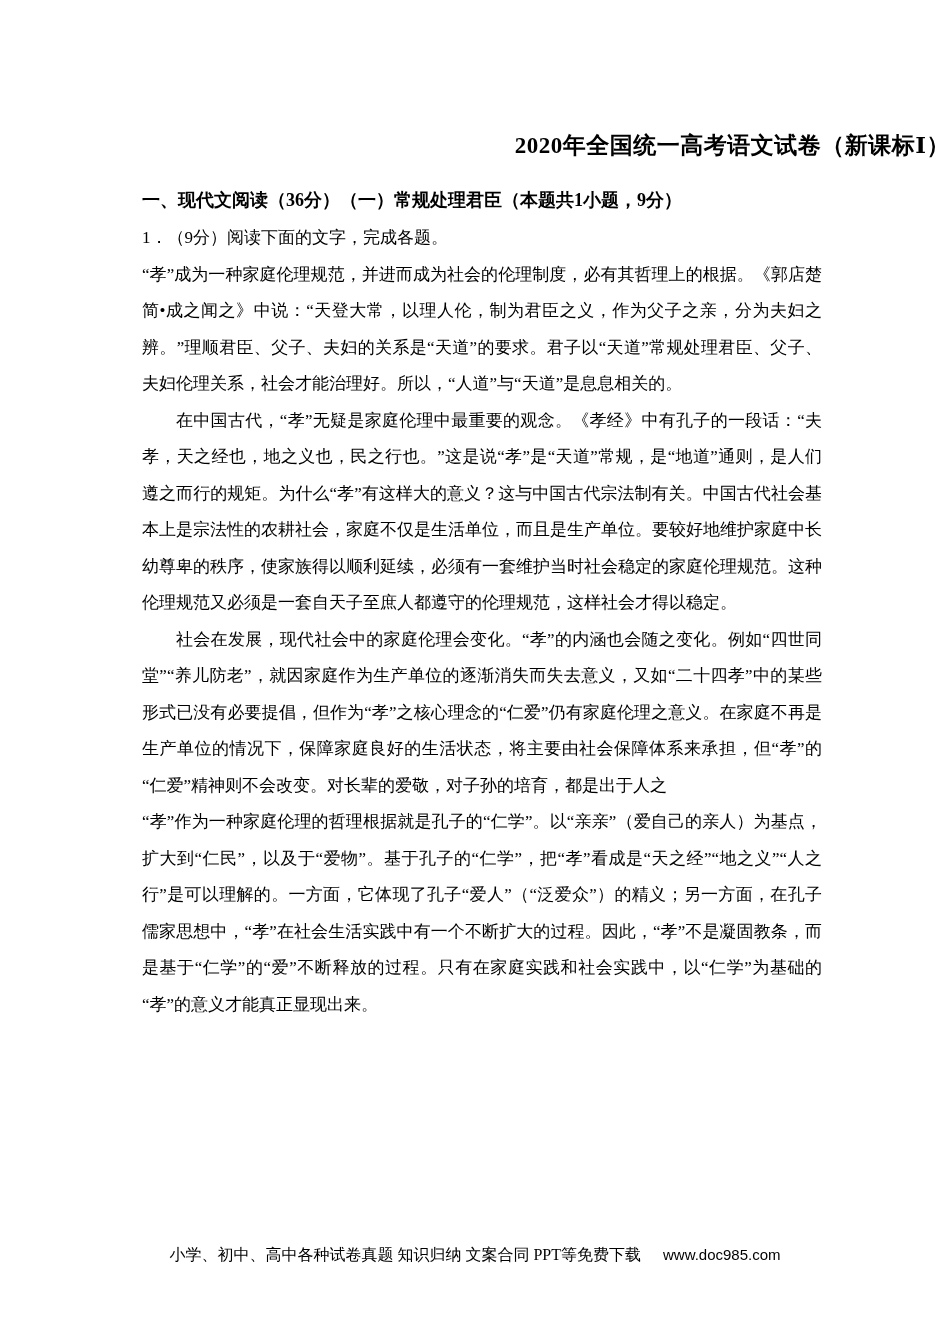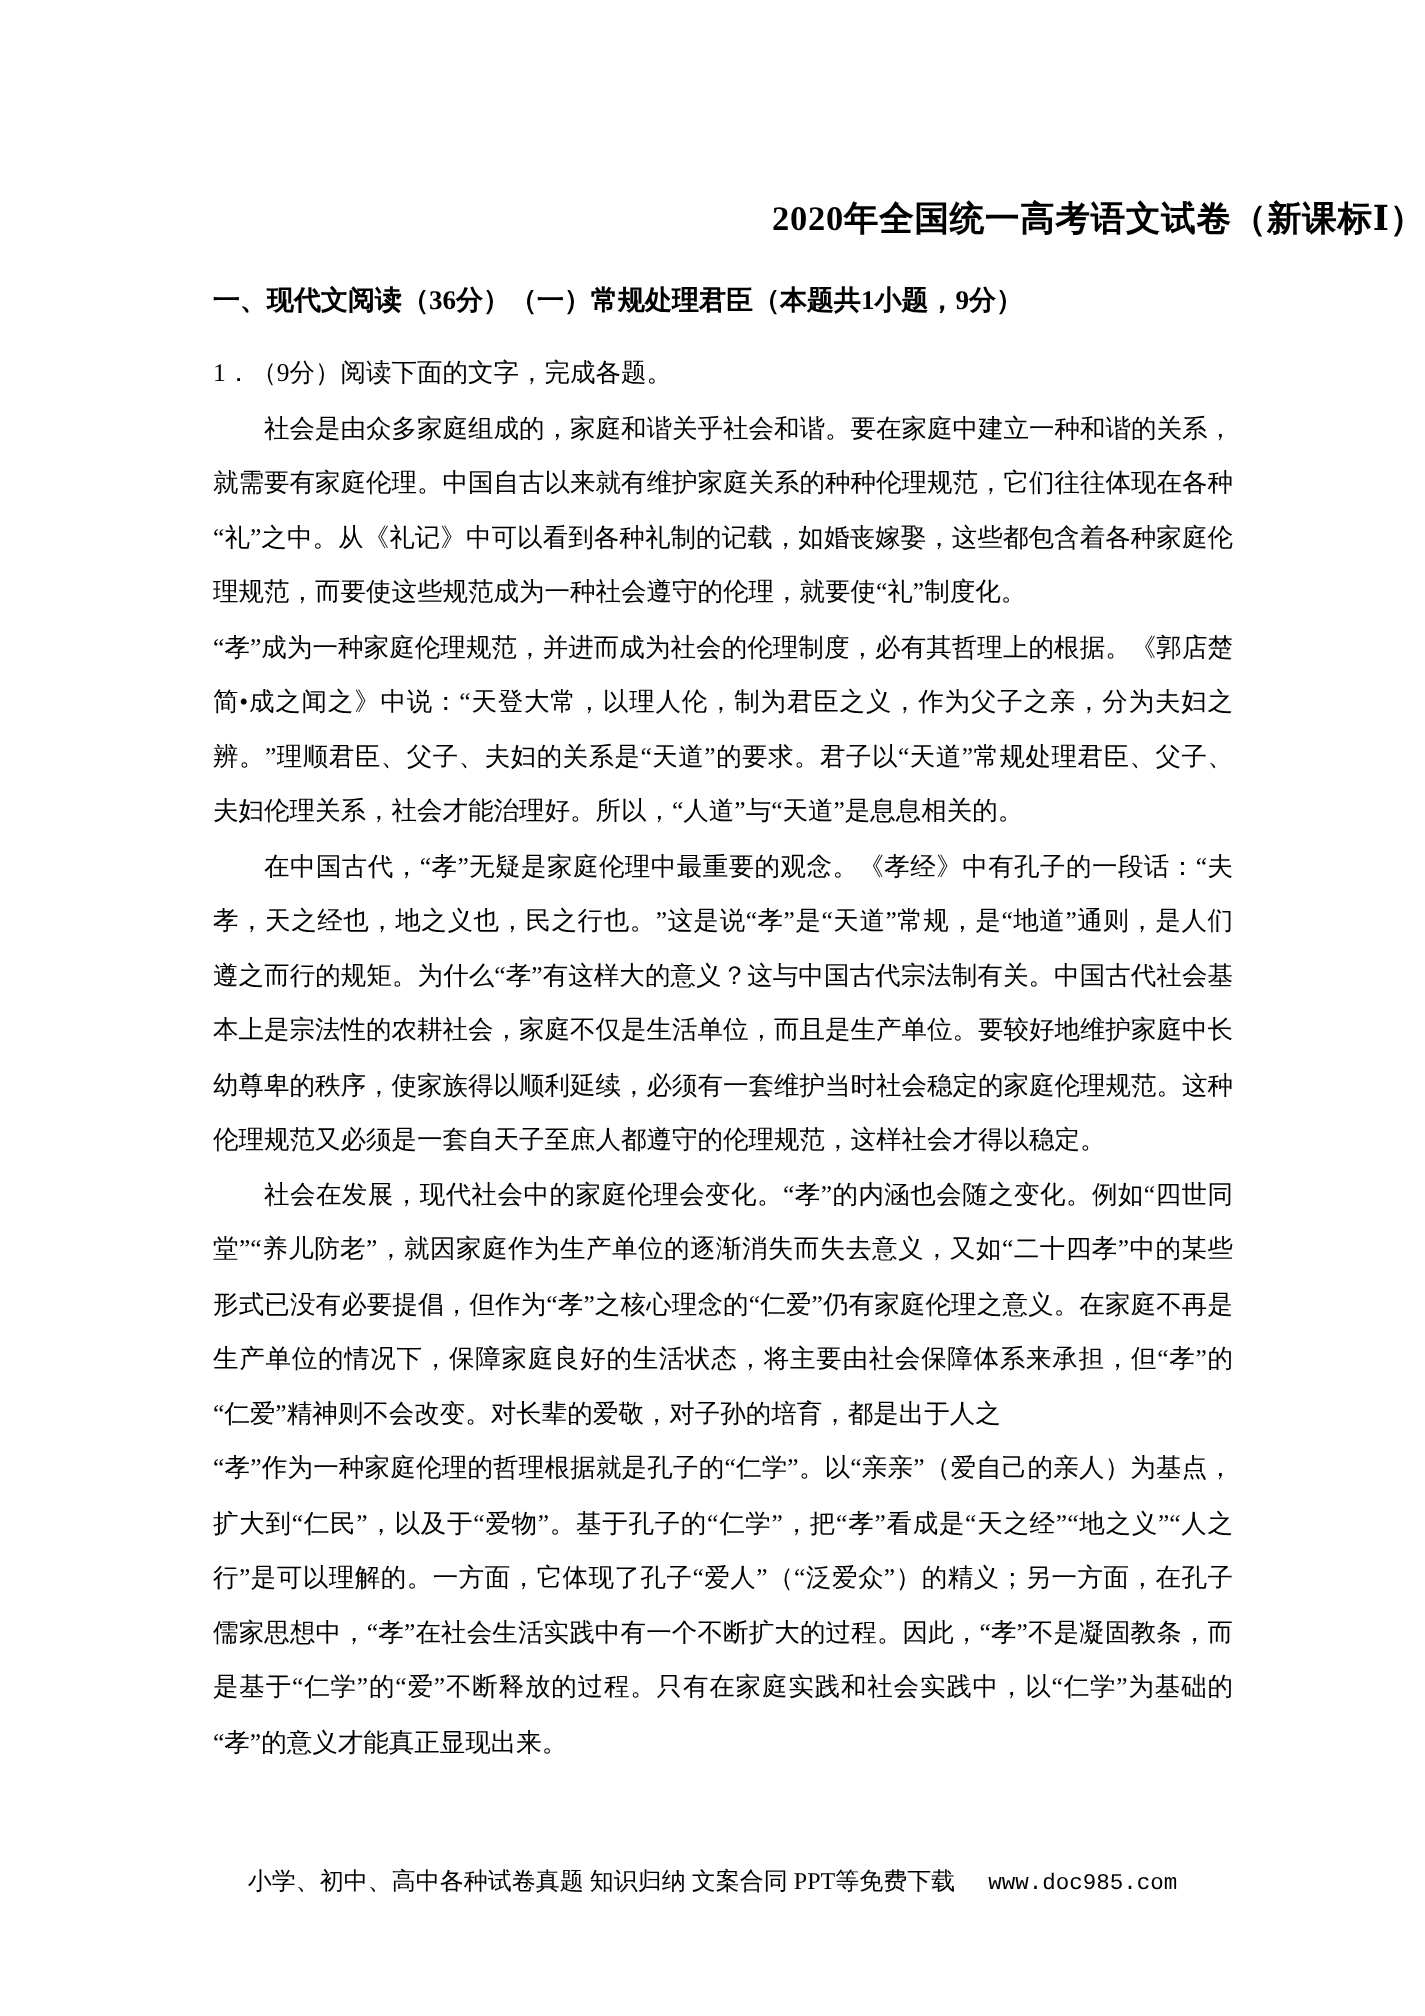--- a/index.html
+++ b/index.html
@@ -26,21 +26,21 @@
     letter-spacing: 0.5px;
   }
   .section-heading {
     margin: 26px 0 0 142px;
     width: 680px;
     font-size: 18px;
     font-weight: bold;
     line-height: 26px;
   }
   .body-text {
-    margin: 18px 0 0 142px;
+    margin: 7px 0 0 142px;
     width: 680px;
     font-size: 17px;
     line-height: 36.5px;
     text-align: justify;
     text-justify: inter-ideograph;
     font-family: Liberation Serif, serif;
   }
   .body-text p {
     margin: 0;
     padding: 0;
@@ -52,38 +52,37 @@
     position: absolute;
     top: 1243px;
     left: 0;
     width: 950px;
     text-align: center;
     font-size: 16px;
     line-height: 24px;
     white-space: nowrap;
   }
   .footer .site {
-    font-family: Liberation Mono, monospace;
+    font-family: Liberation Sans, sans-serif;
     font-size: 15px;
     margin-left: 22px;
   }
 </style>
 </head>
 <body>
 
 <div class="page">
 
   <h1 class="title">2020年全国统一高考语文试卷（新课标Ⅰ）</h1>
 
   <h2 class="section-heading">一、现代文阅读（36分）（一）常规处理君臣（本题共1小题，9分）</h2>
 
   <div class="body-text">
     <p class="question">1．（9分）阅读下面的文字，完成各题。</p>
 
-    <p class="para indent">社会是由众多家庭组成的，家庭和谐关乎社会和谐。要在家庭中建立一种和谐的关系，就需要有家庭伦理。中国自古以来就有维护家庭关系的种种伦理规范，它们往往体现在各种“礼”之中。从《礼记》中可以看到各种礼制的记载，如婚丧嫁娶，这些都包含着各种家庭伦理规范，而要使这些规范成为一种社会遵守的伦理，就要使“礼”制度化。</p>
 
     <p class="para">“孝”成为一种家庭伦理规范，并进而成为社会的伦理制度，必有其哲理上的根据。《郭店楚简•成之闻之》中说：“天登大常，以理人伦，制为君臣之义，作为父子之亲，分为夫妇之辨。”理顺君臣、父子、夫妇的关系是“天道”的要求。君子以“天道”常规处理君臣、父子、夫妇伦理关系，社会才能治理好。所以，“人道”与“天道”是息息相关的。</p>
 
     <p class="para indent">在中国古代，“孝”无疑是家庭伦理中最重要的观念。《孝经》中有孔子的一段话：“夫孝，天之经也，地之义也，民之行也。”这是说“孝”是“天道”常规，是“地道”通则，是人们遵之而行的规矩。为什么“孝”有这样大的意义？这与中国古代宗法制有关。中国古代社会基本上是宗法性的农耕社会，家庭不仅是生活单位，而且是生产单位。要较好地维护家庭中长幼尊卑的秩序，使家族得以顺利延续，必须有一套维护当时社会稳定的家庭伦理规范。这种伦理规范又必须是一套自天子至庶人都遵守的伦理规范，这样社会才得以稳定。</p>
 
     <p class="para indent">社会在发展，现代社会中的家庭伦理会变化。“孝”的内涵也会随之变化。例如“四世同堂”“养儿防老”，就因家庭作为生产单位的逐渐消失而失去意义，又如“二十四孝”中的某些形式已没有必要提倡，但作为“孝”之核心理念的“仁爱”仍有家庭伦理之意义。在家庭不再是生产单位的情况下，保障家庭良好的生活状态，将主要由社会保障体系来承担，但“孝”的“仁爱”精神则不会改变。对长辈的爱敬，对子孙的培育，都是出于人之</p>
 
     <p class="para">“孝”作为一种家庭伦理的哲理根据就是孔子的“仁学”。以“亲亲”（爱自己的亲人）为基点，扩大到“仁民”，以及于“爱物”。基于孔子的“仁学”，把“孝”看成是“天之经”“地之义”“人之行”是可以理解的。一方面，它体现了孔子“爱人”（“泛爱众”）的精义；另一方面，在孔子儒家思想中，“孝”在社会生活实践中有一个不断扩大的过程。因此，“孝”不是凝固教条，而是基于“仁学”的“爱”不断释放的过程。只有在家庭实践和社会实践中，以“仁学”为基础的“孝”的意义才能真正显现出来。</p>
   </div>
 

